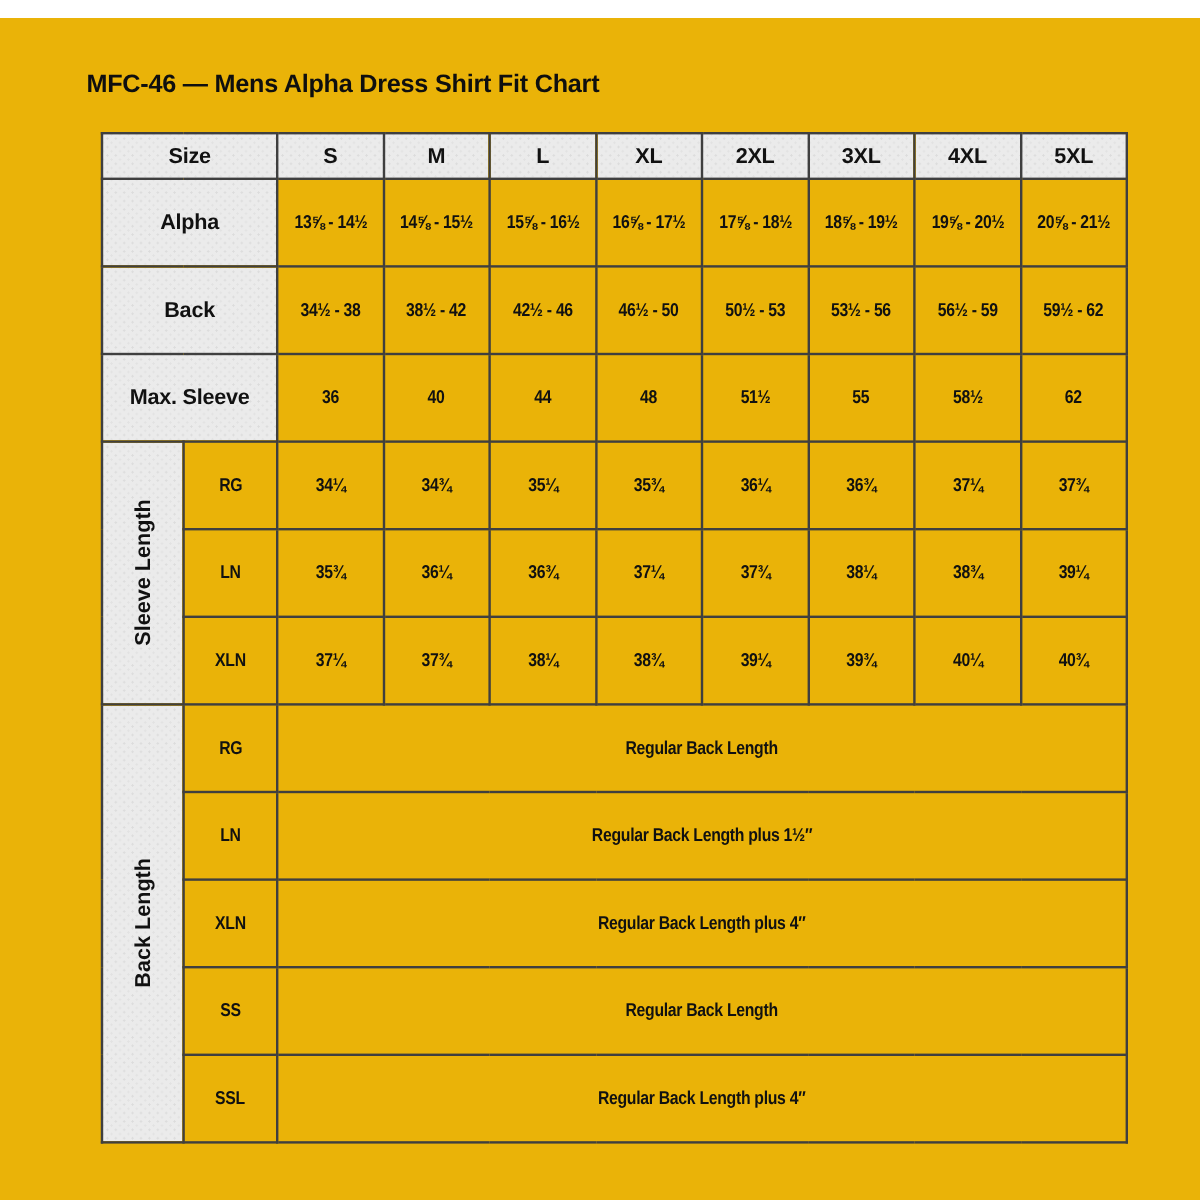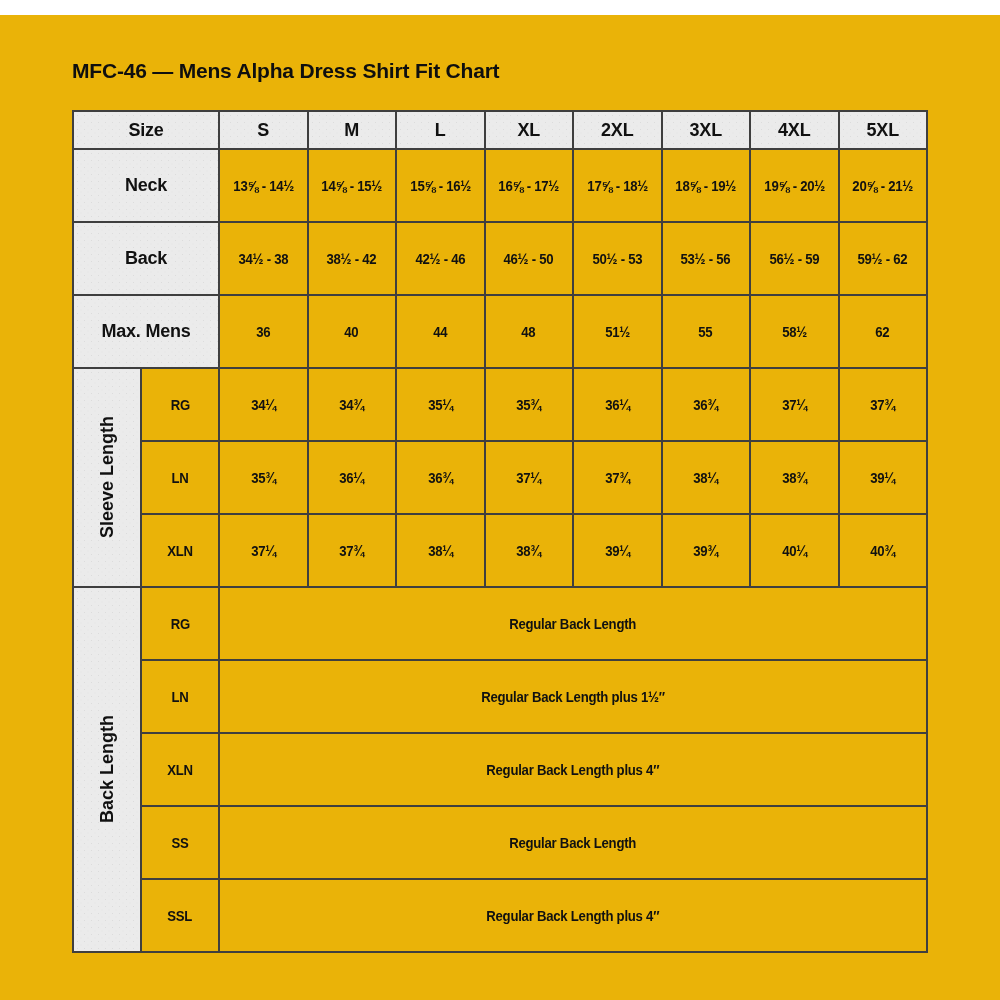--- a/index.html
+++ b/index.html
@@ -5,21 +5,21 @@
   html,body{margin:0;padding:0;background:#ffffff;}
   .page{
     position:relative;width:1000px;height:1000px;background:#eab308;
     font-family:"Liberation Sans",sans-serif;color:#111;overflow:hidden;margin-top:15px;
   }
   .title{
     position:absolute;left:72px;top:44px;font-size:21px;font-weight:bold;
     letter-spacing:-0.2px;color:#0f0f0f;white-space:nowrap;
   }
   table.fit{
-    position:absolute;left:72px;top:95px;width:856px;
+    position:absolute;left:84px;top:95px;width:856px;
     border-collapse:collapse;table-layout:fixed;
   }
   table.fit td{
     border:2px solid #3f3f3f;text-align:center;vertical-align:middle;
     padding:0;overflow:hidden;
   }
   tr.hdr{height:38px;}
   tr.row{height:73px;}
   .shade{
     background-color:#ebebeb;
@@ -67,21 +67,21 @@
       <td class="shade hlabel">M</td>
       <td class="shade hlabel">L</td>
       <td class="shade hlabel">XL</td>
       <td class="shade hlabel">2XL</td>
       <td class="shade hlabel">3XL</td>
       <td class="shade hlabel">4XL</td>
       <td class="shade hlabel">5XL</td>
     </tr>
 
     <tr class="row">
-      <td colspan="2" class="shade hlabel">Neck</td>
+      <td colspan="2" class="shade hlabel">Alpha</td>
       <td><span class="cn">13⅝ - 14½</span></td>
       <td><span class="cn">14⅝ - 15½</span></td>
       <td><span class="cn">15⅝ - 16½</span></td>
       <td><span class="cn">16⅝ - 17½</span></td>
       <td><span class="cn">17⅝ - 18½</span></td>
       <td><span class="cn">18⅝ - 19½</span></td>
       <td><span class="cn">19⅝ - 20½</span></td>
       <td><span class="cn">20⅝ - 21½</span></td>
     </tr>
 
@@ -91,21 +91,21 @@
       <td><span class="cn">38½ - 42</span></td>
       <td><span class="cn">42½ - 46</span></td>
       <td><span class="cn">46½ - 50</span></td>
       <td><span class="cn">50½ - 53</span></td>
       <td><span class="cn">53½ - 56</span></td>
       <td><span class="cn">56½ - 59</span></td>
       <td><span class="cn">59½ - 62</span></td>
     </tr>
 
     <tr class="row">
-      <td colspan="2" class="shade hlabel">Max. Mens</td>
+      <td colspan="2" class="shade hlabel">Max. Sleeve</td>
       <td><span class="cn">36</span></td>
       <td><span class="cn">40</span></td>
       <td><span class="cn">44</span></td>
       <td><span class="cn">48</span></td>
       <td><span class="cn">51½</span></td>
       <td><span class="cn">55</span></td>
       <td><span class="cn">58½</span></td>
       <td><span class="cn">62</span></td>
     </tr>
 

